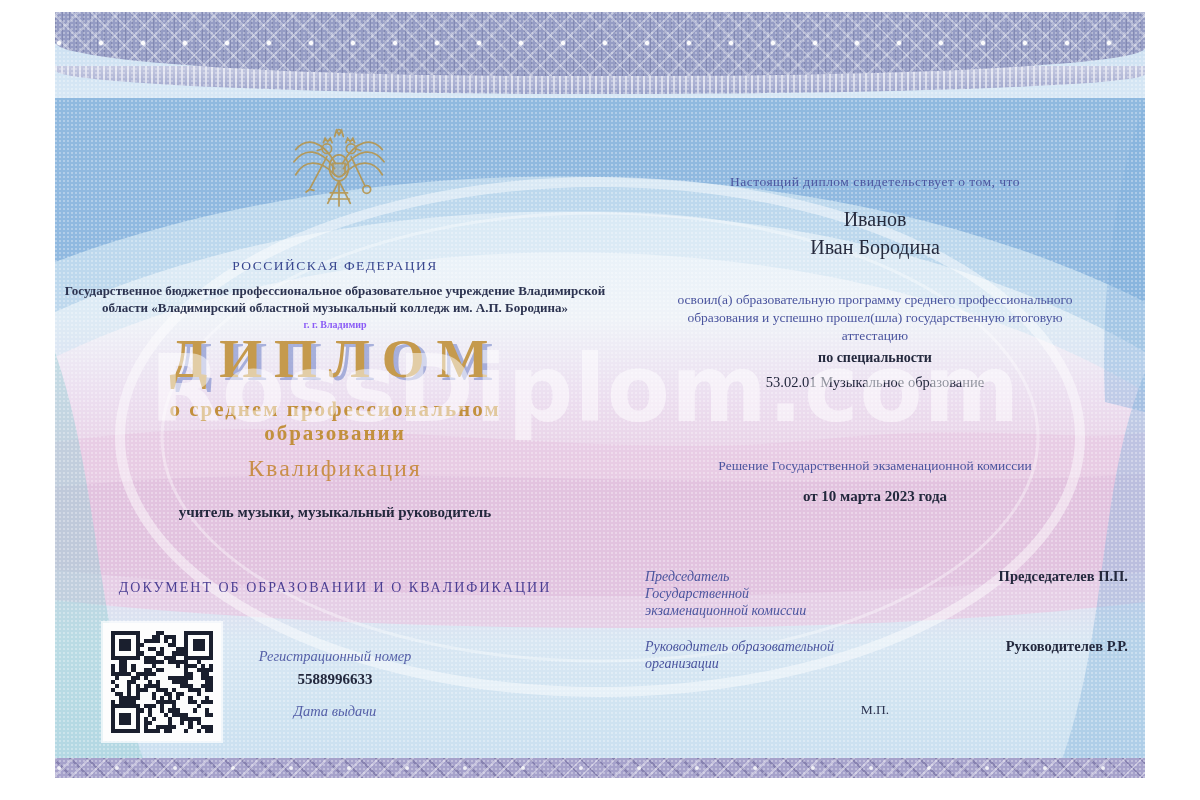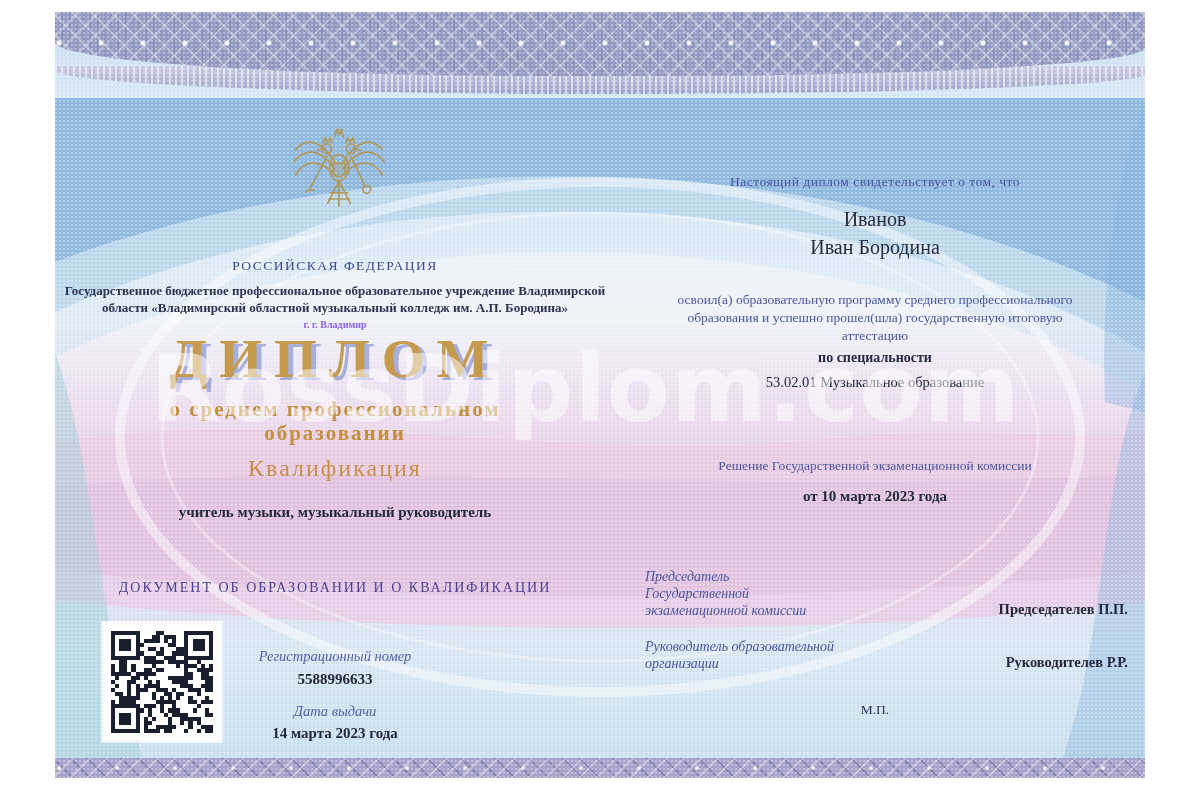--- a/index.html
+++ b/index.html
@@ -70,21 +70,21 @@
   .t-intro{top:162px;left:0;width:100%;font-size:13.5px;letter-spacing:.5px;color:#4a549e;}
   .t-name1{top:196px;left:0;width:100%;font-size:20px;color:#262b3e;text-align:center;}
   .t-name2{top:224px;left:0;width:100%;font-size:20px;color:#262b3e;}
   .t-prog{top:279px;left:0;width:100%;font-size:13.5px;color:#4a549e;line-height:18px;}
   .t-speclabel{top:338px;left:0;width:100%;font-size:14px;font-weight:bold;color:#23283d;}
   .t-specval{top:362px;left:0;width:100%;font-size:14.5px;color:#23283d;}
   .t-decision{top:446px;left:0;width:100%;font-size:13.5px;color:#4a549e;}
   .t-decdate{top:476px;left:0;width:100%;font-size:15px;font-weight:bold;color:#23283d;}
 
   .sig-area{position:absolute;left:590px;width:483px;}
-  .sig-row{display:flex;justify-content:space-between;align-items:flex-end;}
+  .sig-row{display:flex;justify-content:space-between;}
   .sig-label{font-size:14px;font-style:italic;color:#4a549e;line-height:17px;}
   .sig-name{font-size:14.5px;font-weight:bold;color:#23283d;padding-bottom:1px;white-space:nowrap;}
   .row1{top:556px;}
   .row2{top:626px;}
   .t-mp{top:690px;left:570px;width:500px;font-size:13.5px;color:#2c3350;text-align:center;}
 
   .emblem{position:absolute;left:232px;top:100px;width:104px;height:122px;}
   .qr{position:absolute;left:48px;top:611px;width:118px;height:118px;background:#fdfdfd;
       box-shadow:0 0 0 2px rgba(255,255,255,.7);}
   .qr svg{width:100%;height:100%;display:block;}
@@ -162,21 +162,20 @@
         <div class="abs ctr t-city">г. г. Владимир</div>
         <div class="abs ctr t-diplom">ДИПЛОМ</div>
         <div class="abs ctr t-sub1">о среднем профессиональном</div>
         <div class="abs ctr t-sub2">образовании</div>
         <div class="abs ctr t-kval">Квалификация</div>
         <div class="abs ctr t-kvalval">учитель музыки, музыкальный руководитель</div>
         <div class="abs ctr t-doctype">ДОКУМЕНТ ОБ ОБРАЗОВАНИИ И О КВАЛИФИКАЦИИ</div>
         <div class="abs ctr t-reglabel">Регистрационный номер</div>
         <div class="abs ctr t-regnum">5588996633</div>
         <div class="abs ctr t-datelabel">Дата выдачи</div>
-        <div class="abs ctr t-dateval">14 марта 2023 года</div>
       </div>
 
       <div class="col-right">
         <div class="abs ctr t-intro">Настоящий диплом свидетельствует о том, что</div>
         <div class="abs ctr t-name1">Иванов</div>
         <div class="abs ctr t-name2">Иван Бородина</div>
         <div class="abs ctr t-prog">
           <div>освоил(а) образовательную программу среднего профессионального</div>
           <div>образования и успешно прошел(шла) государственную итоговую</div>
           <div>аттестацию</div>

